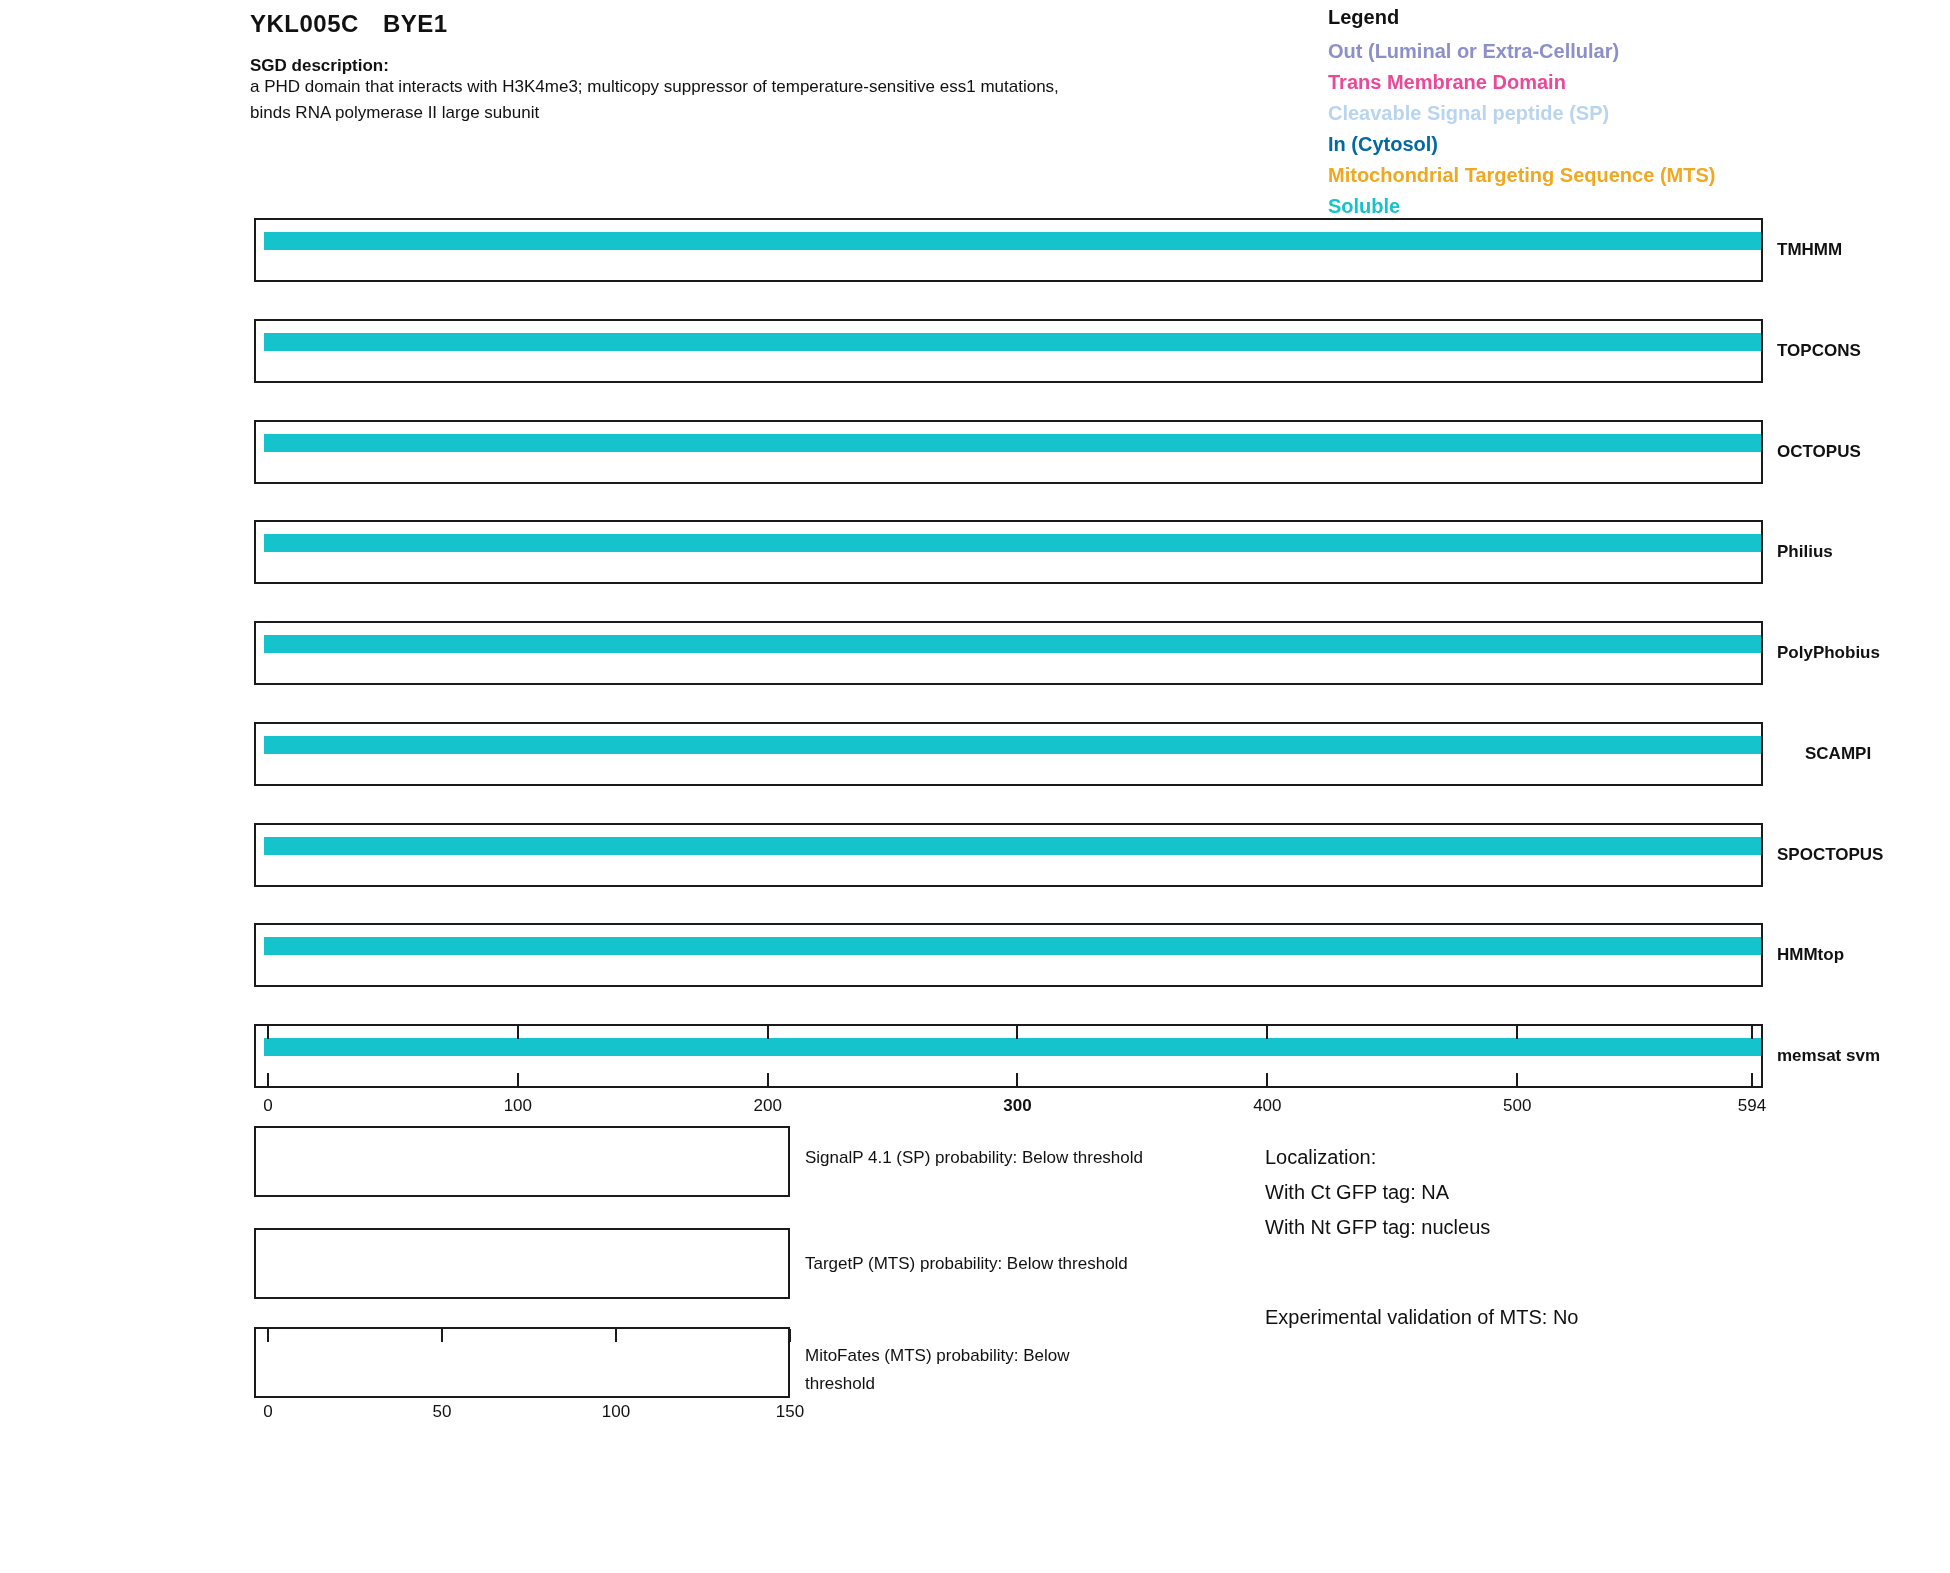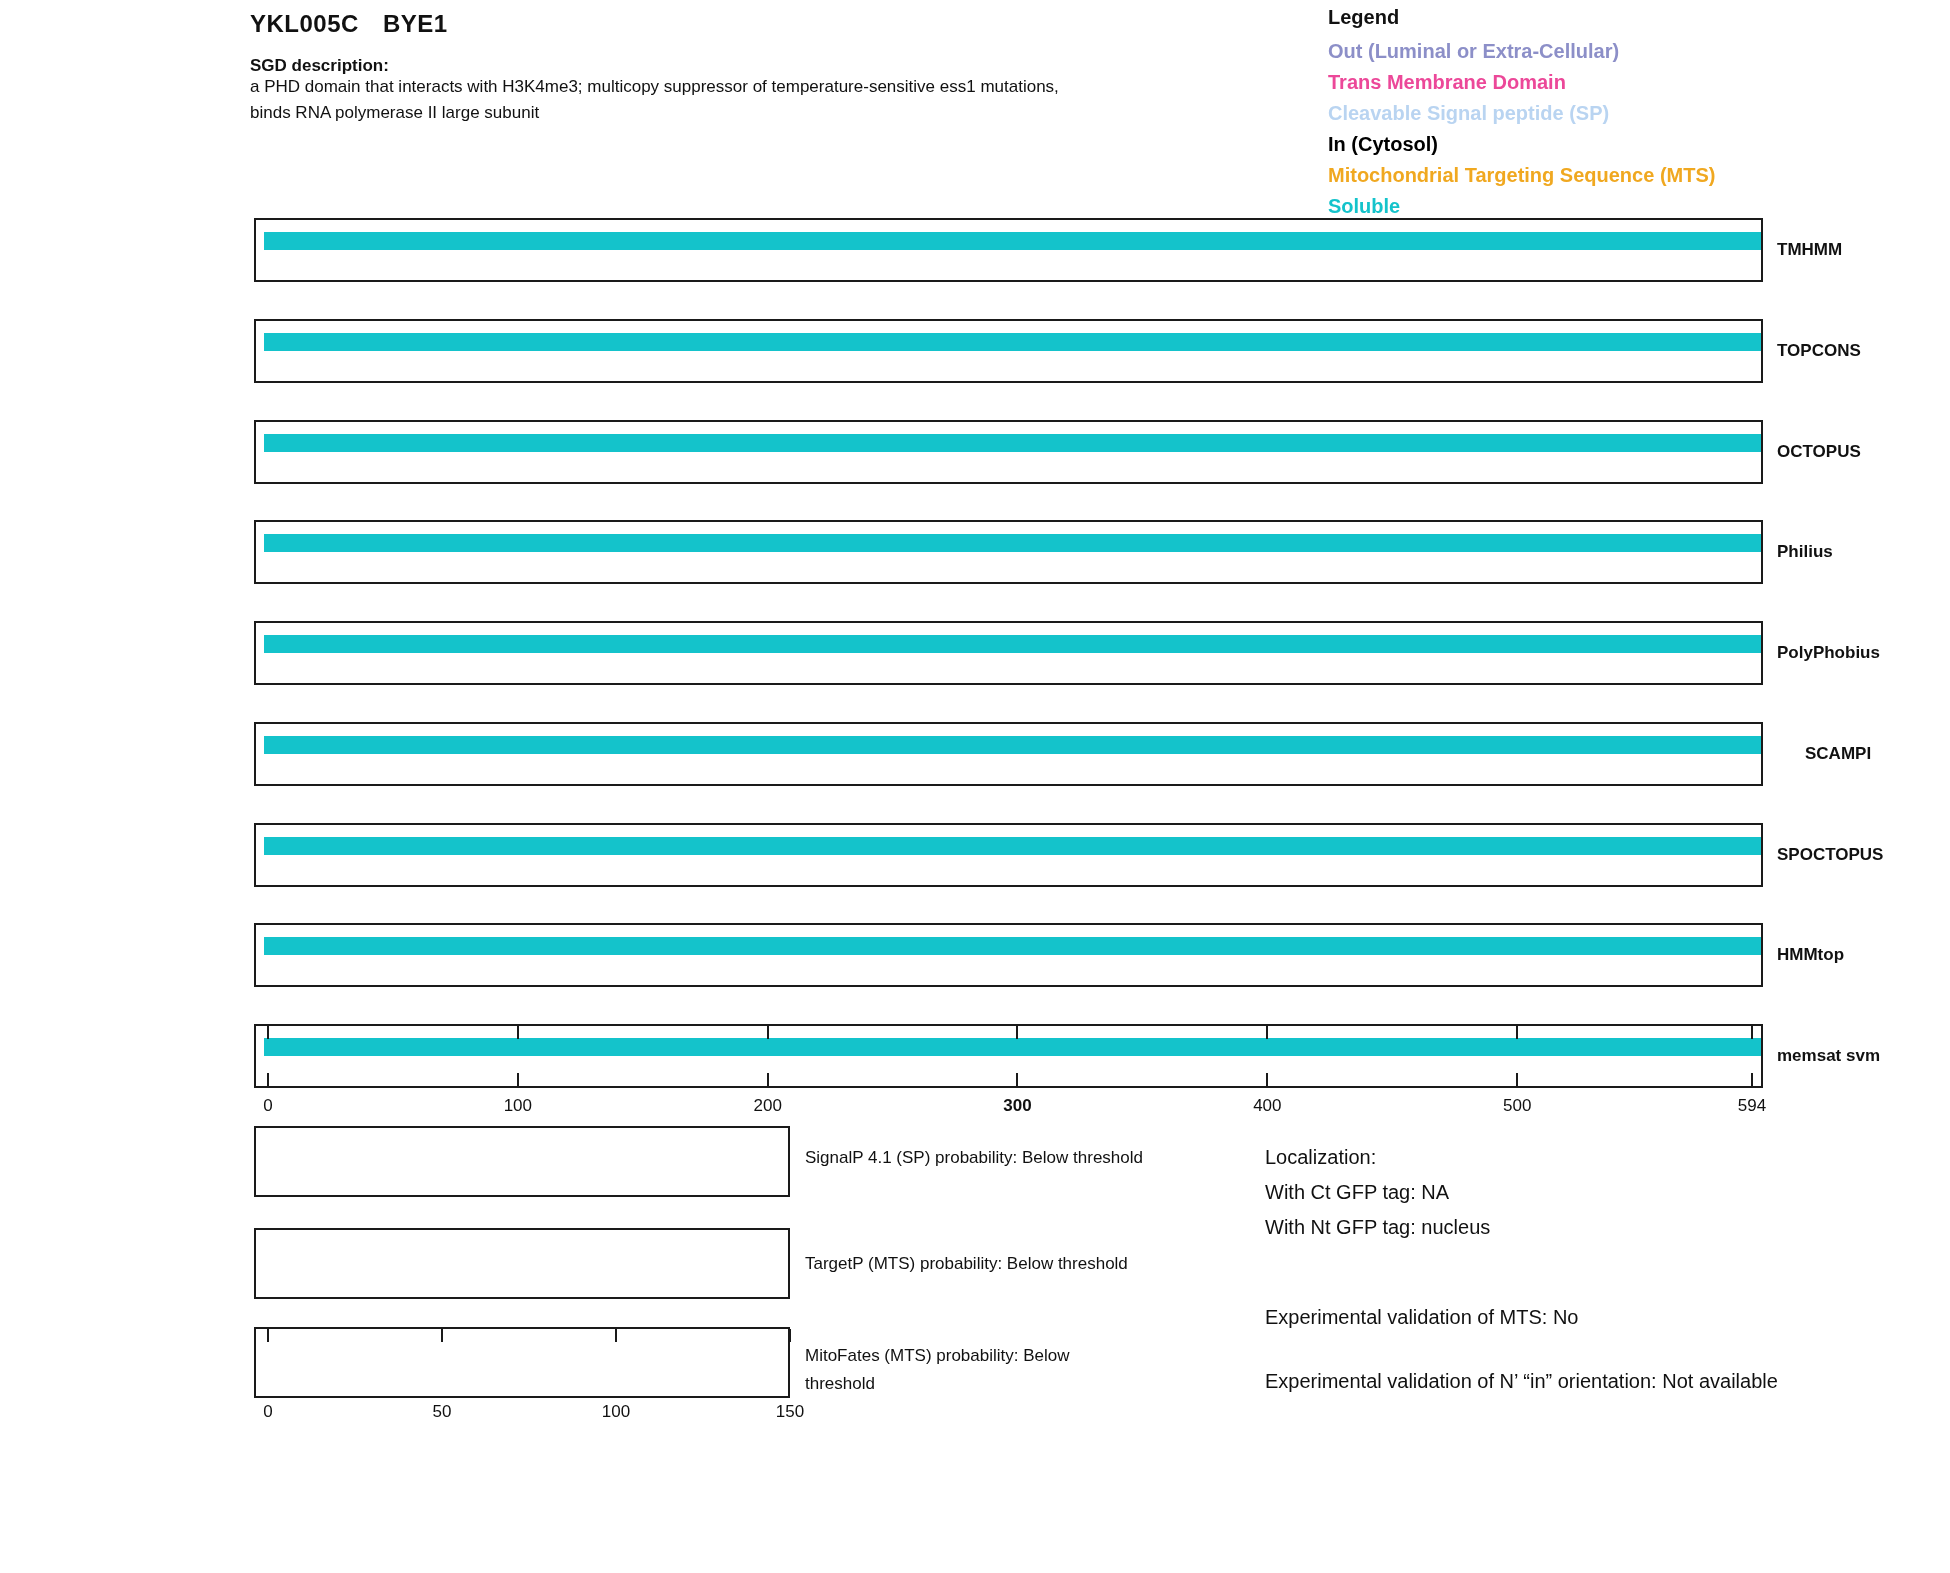--- a/index.html
+++ b/index.html
@@ -44,21 +44,21 @@
   <div class="abs desc" id="desc">
       <div>a PHD domain that interacts with H3K4me3; multicopy suppressor of temperature-sensitive ess1 mutations,</div>
       <div>binds RNA polymerase II large subunit</div>
     </div>
 
   <div class="abs legend-title">Legend</div>
   <div class="abs legend-items" id="legend-items">
       <div style="color: rgb(140, 143, 200);">Out (Luminal or Extra-Cellular)</div>
       <div style="color: #ec4899;">Trans Membrane Domain</div>
       <div style="color: rgb(185, 212, 241);">Cleavable Signal peptide (SP)</div>
-      <div style="color: #000000;">In (Cytosol)</div>
+      <div style="color: #0369a1;">In (Cytosol)</div>
       <div style="color: rgb(240, 168, 32);">Mitochondrial Targeting Sequence (MTS)</div>
       <div style="color: rgb(20, 195, 203);">Soluble</div>
     </div>
 
   <div id="tracks">
       <div class="abs track-box" style="left: 254px; top: 218px; width: 1509px; height: 64px;">
         <div class="seg-bar" style="left: 8px; width: 1497px; background: rgb(20, 195, 203);"></div>
       </div>
       <div class="abs track-label" style="left: 1777px; top: 250px;">TMHMM</div>
       <div class="abs track-box" style="left: 254px; top: 319px; width: 1509px; height: 64px;">
@@ -130,15 +130,14 @@
       <div class="abs axis-label" style="left: 442px; top: 1402px;">50</div>
       <div class="abs axis-label" style="left: 616px; top: 1402px;">100</div>
       <div class="abs axis-label" style="left: 790px; top: 1402px;">150</div>
       <div class="abs p-label wrap" style="left: 805px; top: 1342px;">MitoFates (MTS) probability: Below threshold</div>
     </div>
 
   <div class="abs info-line bold" style="top:1146px;">Localization:</div>
   <div class="abs info-line" style="top:1181px;">With Ct GFP tag: NA</div>
   <div class="abs info-line" style="top:1216px;">With Nt GFP tag: nucleus</div>
   <div class="abs info-line" style="top:1306px;"><span>Experimental validation of MTS: </span><span class="bold">No</span></div>
-  <div class="abs exp-orient"><span>Experimental validation of N’ “in” orientation: </span><span class="bold">Not available</span></div>
 
 </div>
 
 </body></html>

